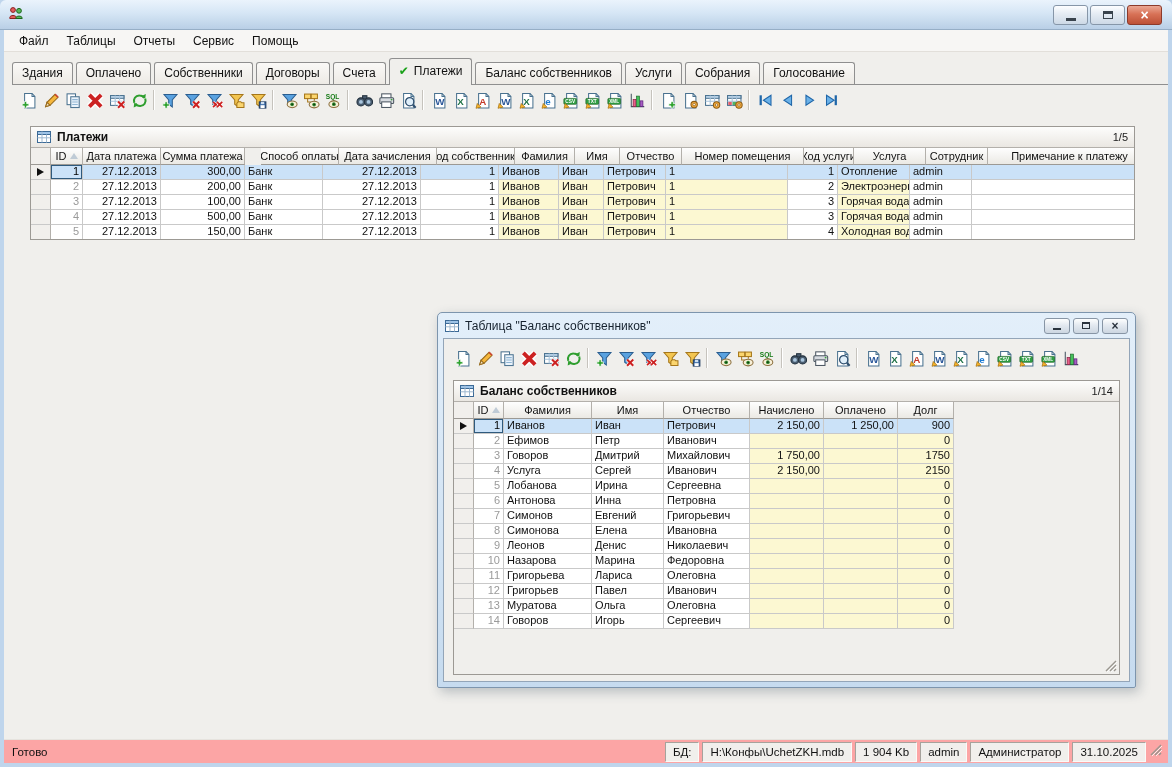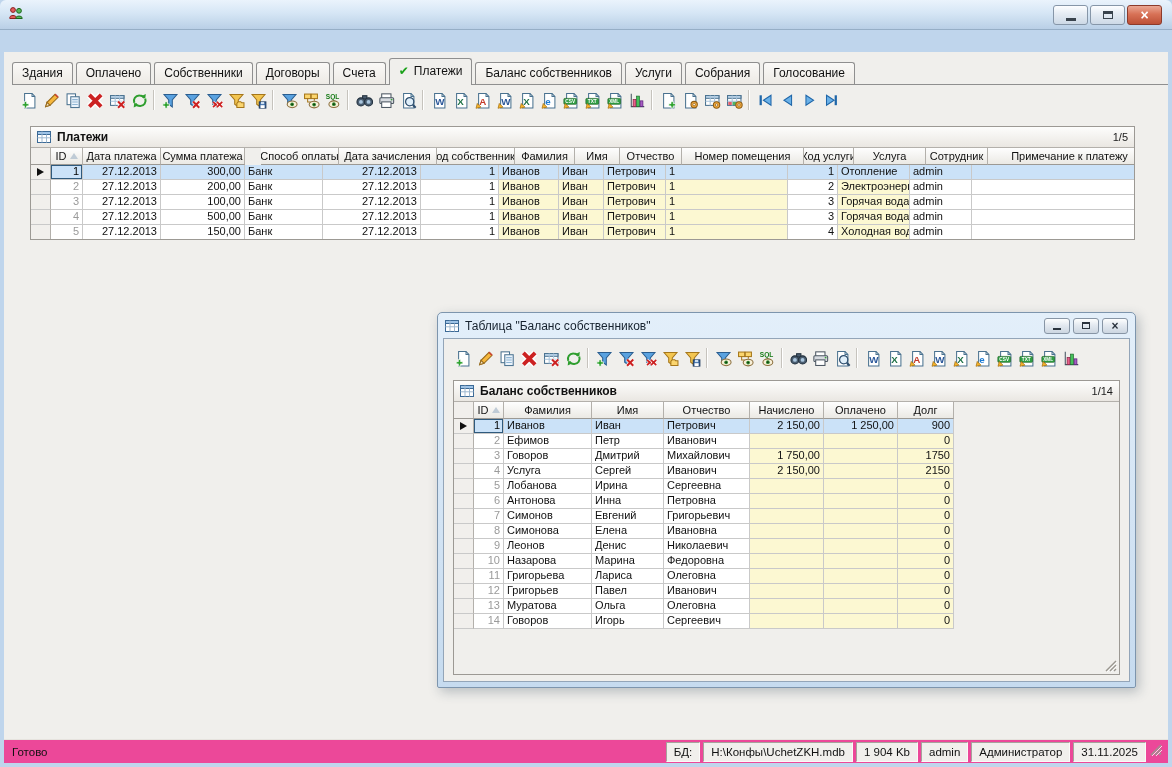--- a/index.html
+++ b/index.html
@@ -87,21 +87,21 @@
     display:flex;align-items:center;justify-content:center;color:#2a333d;font-size:12px;font-weight:bold;line-height:1;}
   .cglyph-min{width:8px;height:2px;background:#2a333d;margin-top:7px;}
   .cglyph-max{width:8px;height:7px;border:1px solid #2a333d;border-top:2px solid #2a333d;box-sizing:border-box;}
   .cbody{position:relative;height:calc(100% - 25px);background:#f0efec;border:1px solid #93a5b8;box-sizing:border-box;}
   #toolbar-child{left:8px;top:5px;}
   #balance-panel{left:9px;top:41px;right:9px;bottom:6px;}
 
   .grip{position:absolute;right:2px;bottom:2px;width:13px;height:13px;}
 
   
-  .statusbar{position:absolute;left:4px;right:4px;top:739px;height:24px;background:#ec4899;
+  .statusbar{position:absolute;left:4px;right:4px;top:739px;height:24px;background:#fca5a5;
     border-top:1px solid #e6e3de;display:flex;align-items:center;font-size:11.5px;
     padding:0 4px 0 8px;box-sizing:border-box;}
   .spacer{flex:1;}
   .sseg{border:1px solid;border-color:#a6a29c #fbfaf8 #fbfaf8 #a6a29c;background:#f1efec;
     padding:0 7px;margin-left:3px;height:18px;display:flex;align-items:center;white-space:nowrap;}
   .sgrip{width:15px;height:18px;margin-left:3px;position:relative;}
 </style>
 </head>
 <body>
 
@@ -120,20 +120,27 @@
         </div>
       <div class="wbtn">
           <span class="glyph-max"></span>
         </div>
       <div class="wbtn close">
           <span>×</span>
         </div>
     </div>
   </div>
 
+  <div class="menubar" id="menubar">
+      <span class="menu-item">Файл</span>
+      <span class="menu-item">Таблицы</span>
+      <span class="menu-item">Отчеты</span>
+      <span class="menu-item">Сервис</span>
+      <span class="menu-item">Помощь</span>
+    </div>
 
   <div class="clientarea">
     <div class="tabstrip" id="tabstrip">
         <div class="tab"><span>Здания</span></div>
         <div class="tab"><span>Оплачено</span></div>
         <div class="tab"><span>Собственники</span></div>
         <div class="tab"><span>Договоры</span></div>
         <div class="tab"><span>Счета</span></div>
         <div class="tab active"><span class="chk">✔</span><span>Платежи</span></div>
         <div class="tab"><span>Баланс собственников</span></div>
@@ -1102,21 +1109,21 @@
 
   <div class="statusbar">
     <span>Готово</span>
     <div class="spacer"></div>
     <div id="status-segments" style="display:flex;align-items:center;">
         <div class="sseg">БД:</div>
         <div class="sseg">H:\Конфы\UchetZKH.mdb</div>
         <div class="sseg">1 904 Kb</div>
         <div class="sseg">admin</div>
         <div class="sseg">Администратор</div>
-        <div class="sseg">31.11.2025</div>
+        <div class="sseg">31.10.2025</div>
       </div>
     <div class="sgrip" id="main-grip"><svg width="13" height="13" viewBox="0 0 13 13">
           <path d="M12 2L2 12M12 6L6 12M12 10l-2 2" stroke="#9a968f" stroke-width="1.4"></path>
           <path d="M13 3L3 13M13 7L7 13" stroke="#ffffff" stroke-width="0.8"></path>
         </svg></div>
   </div>
 
 </div>
 
 </body></html>

